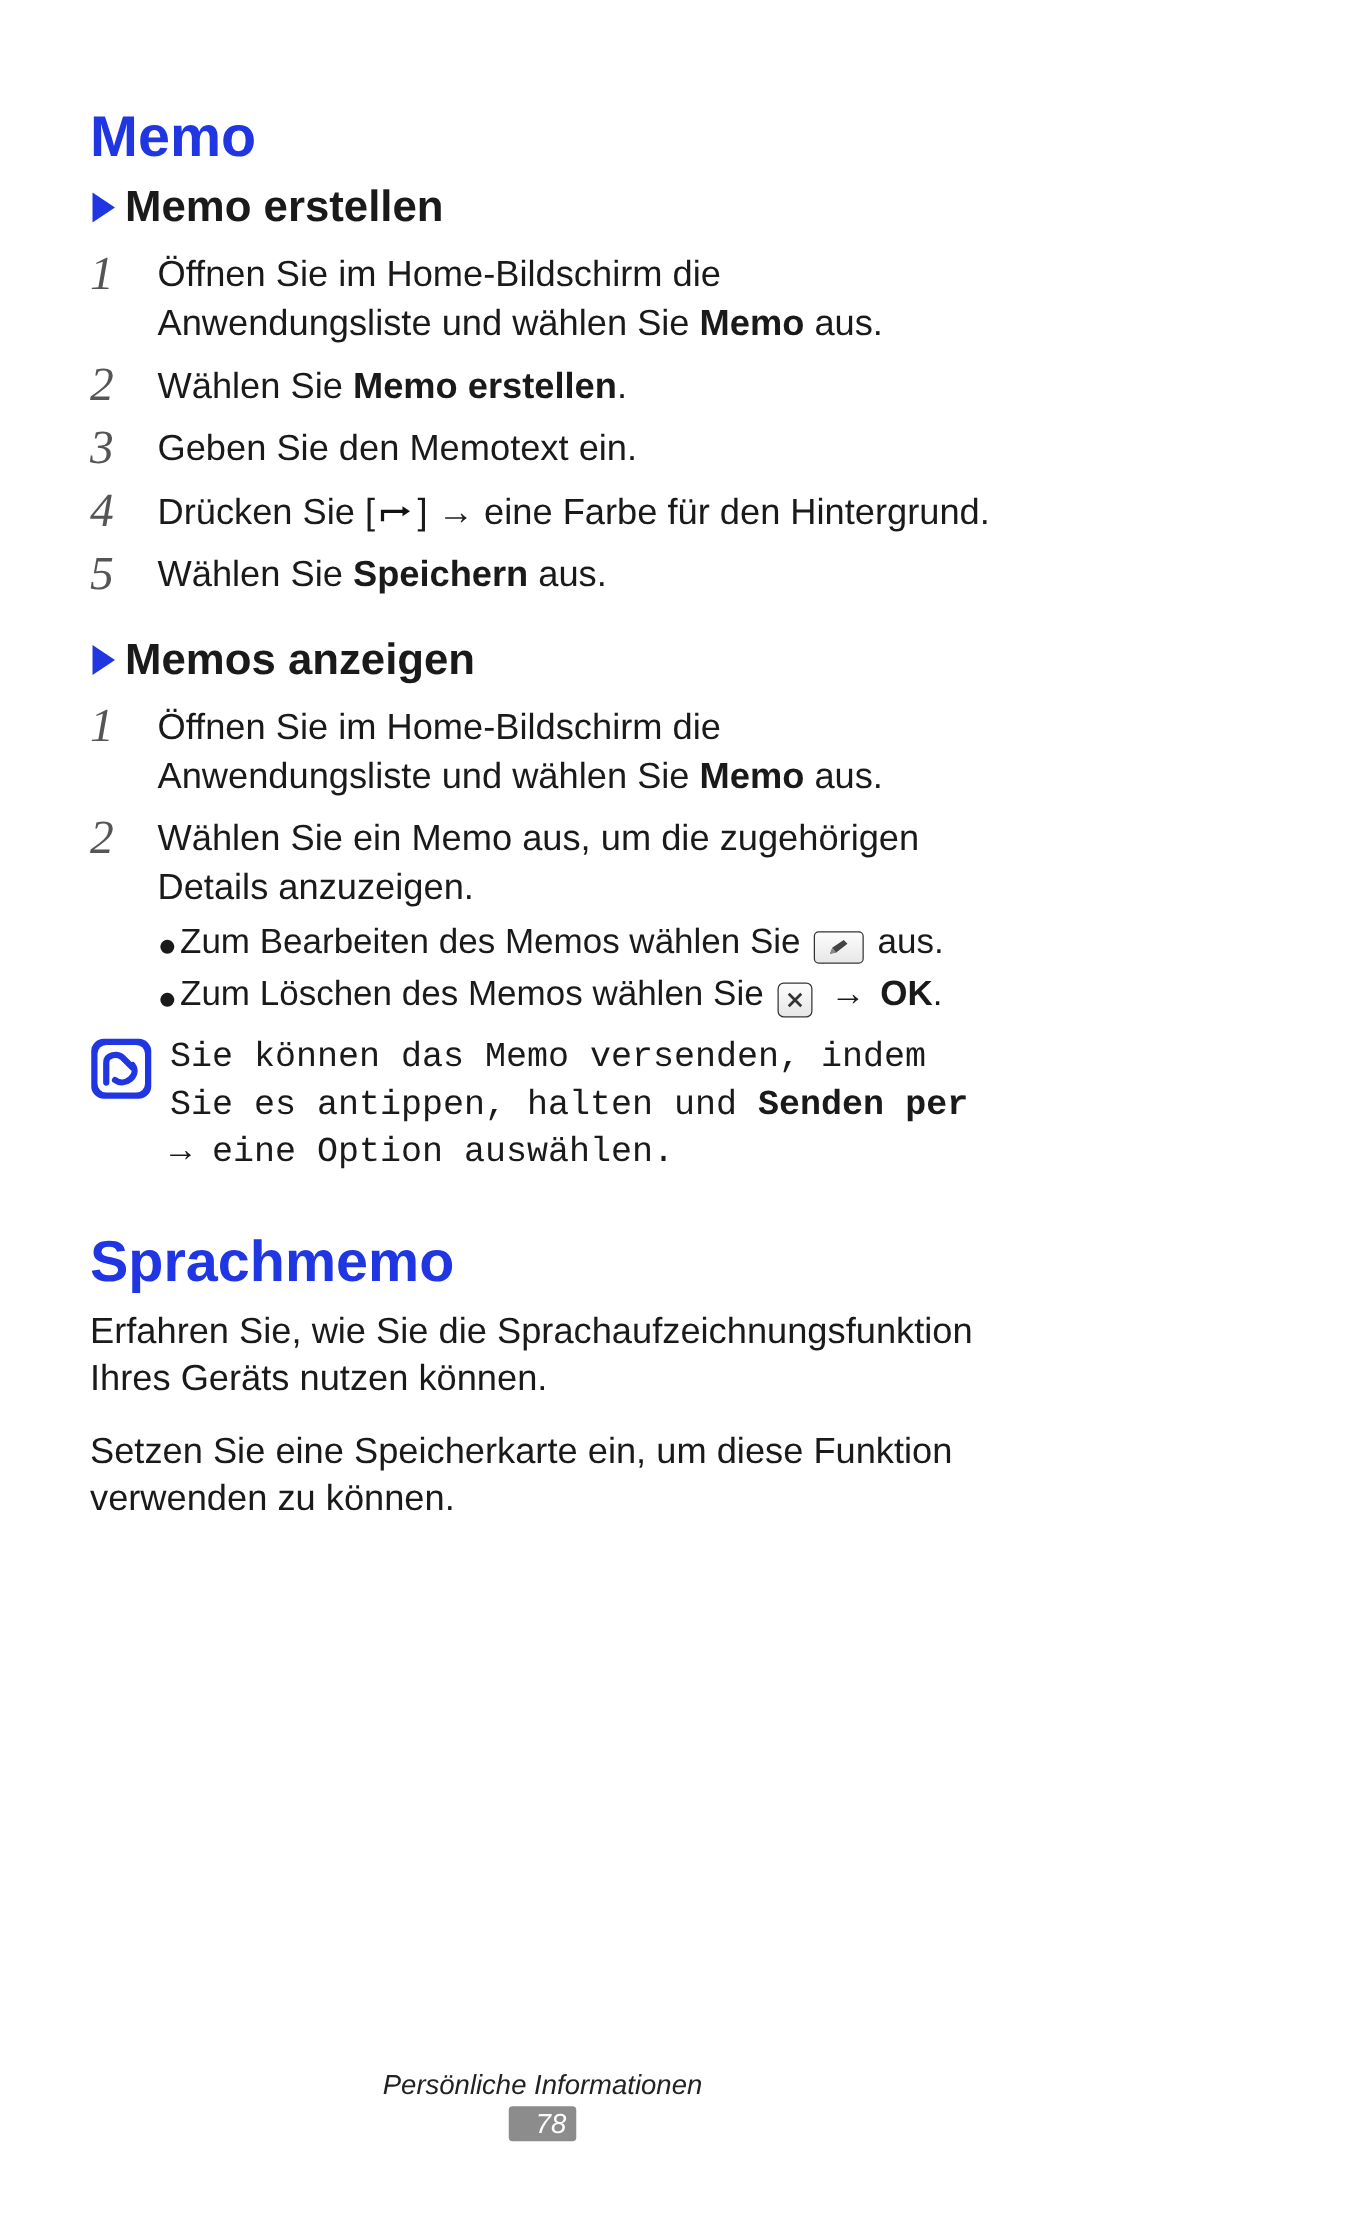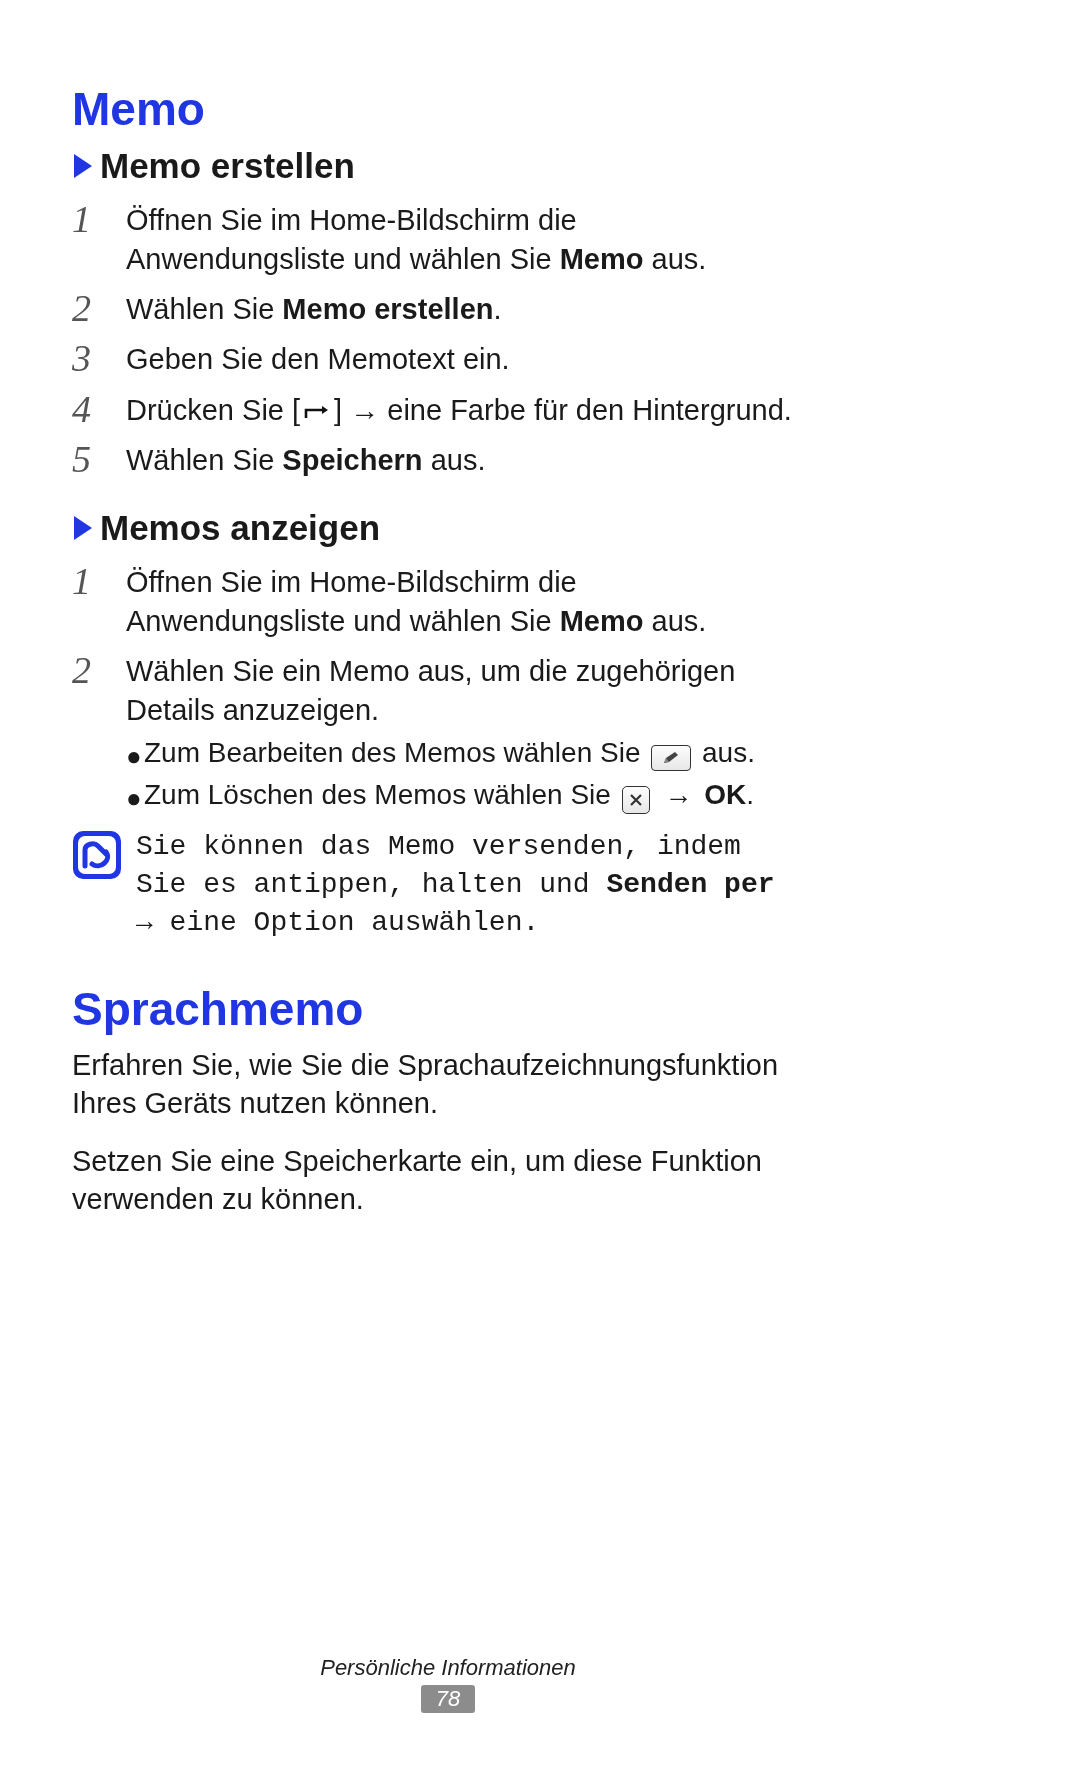--- a/index.html
+++ b/index.html
@@ -126,39 +126,40 @@
     margin-top: 2px;
   }
   .note-text {
     font-size: 28px;
     line-height: 1.35;
   }
   .arrow { margin: 0 4px; }
   .footer {
     position: absolute;
     bottom: 58px;
-    left: 16px;
+    left: 2px;
     width: 100%;
     text-align: center;
   }
   .footer-chapter {
     font-style: italic;
     font-size: 22px;
     color: #222;
     margin-bottom: 4px;
   }
   .footer-page {
     display: inline-block;
     min-width: 38px;
     padding: 1px 8px;
     font-size: 22px;
     color: #fff;
     background: #8c8c8c;
     border-radius: 3px;
     font-style: italic;
+    text-align: right;
   }
 </style>
 </head>
 <body>
 
 <div class="page">
 
   <div class="h1">Memo</div>
 
   <div class="h2">

